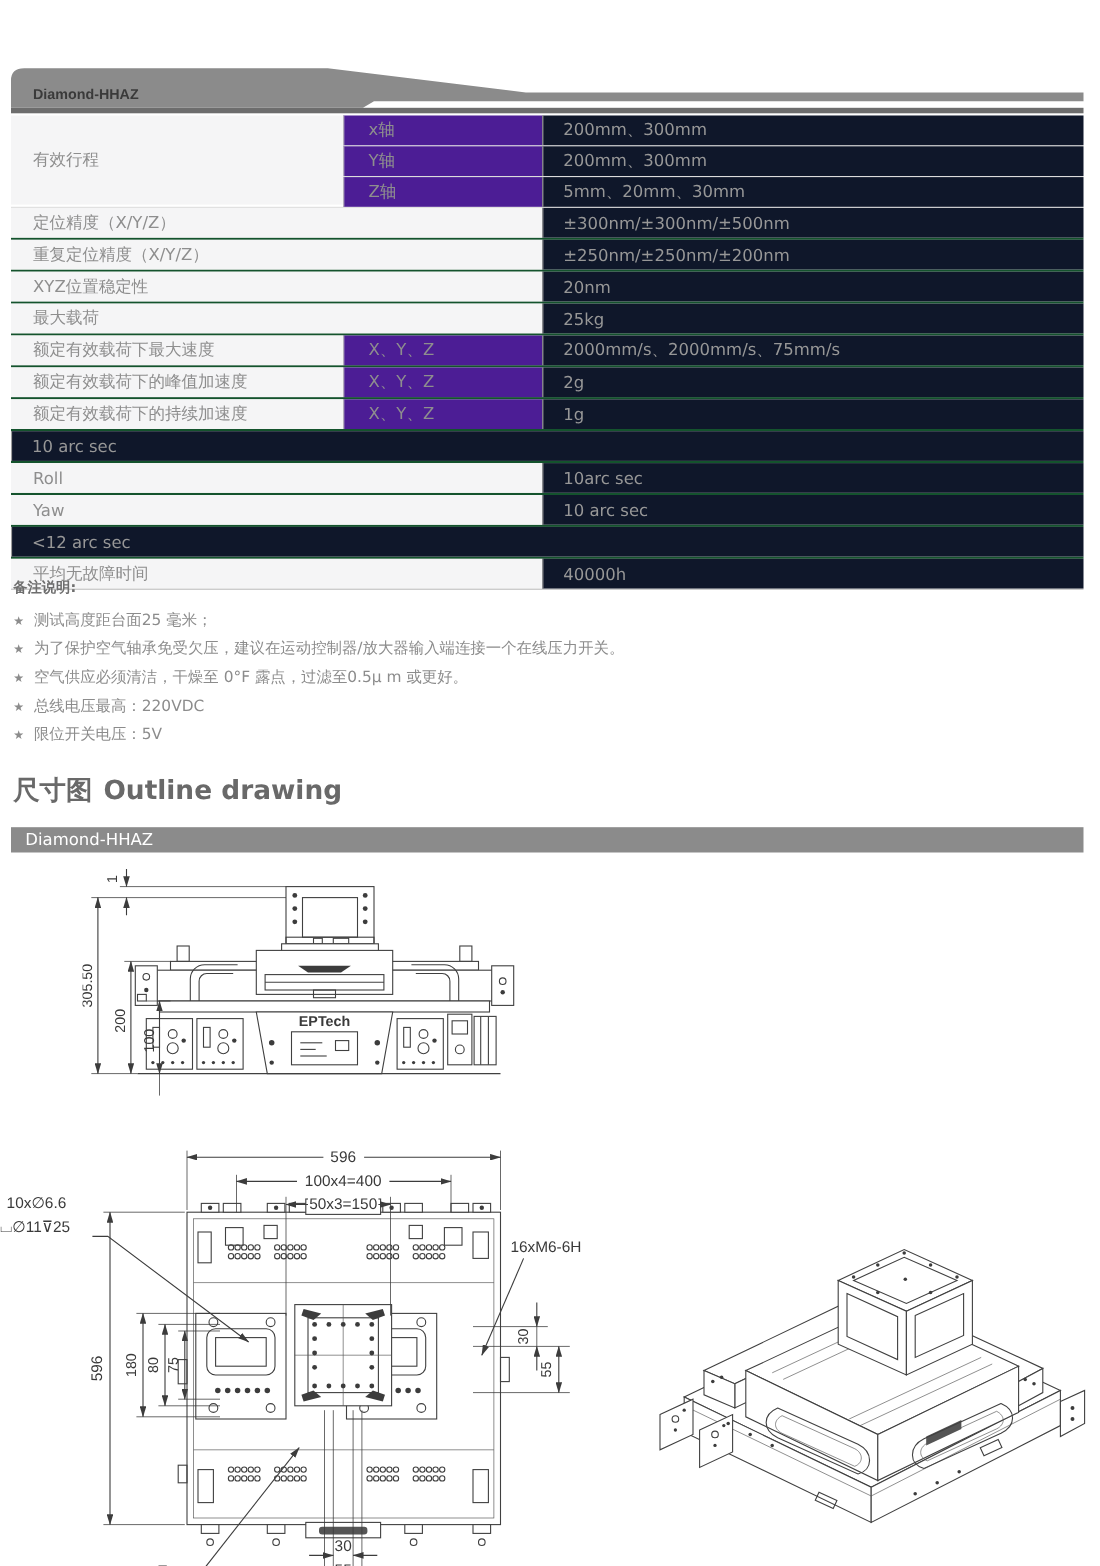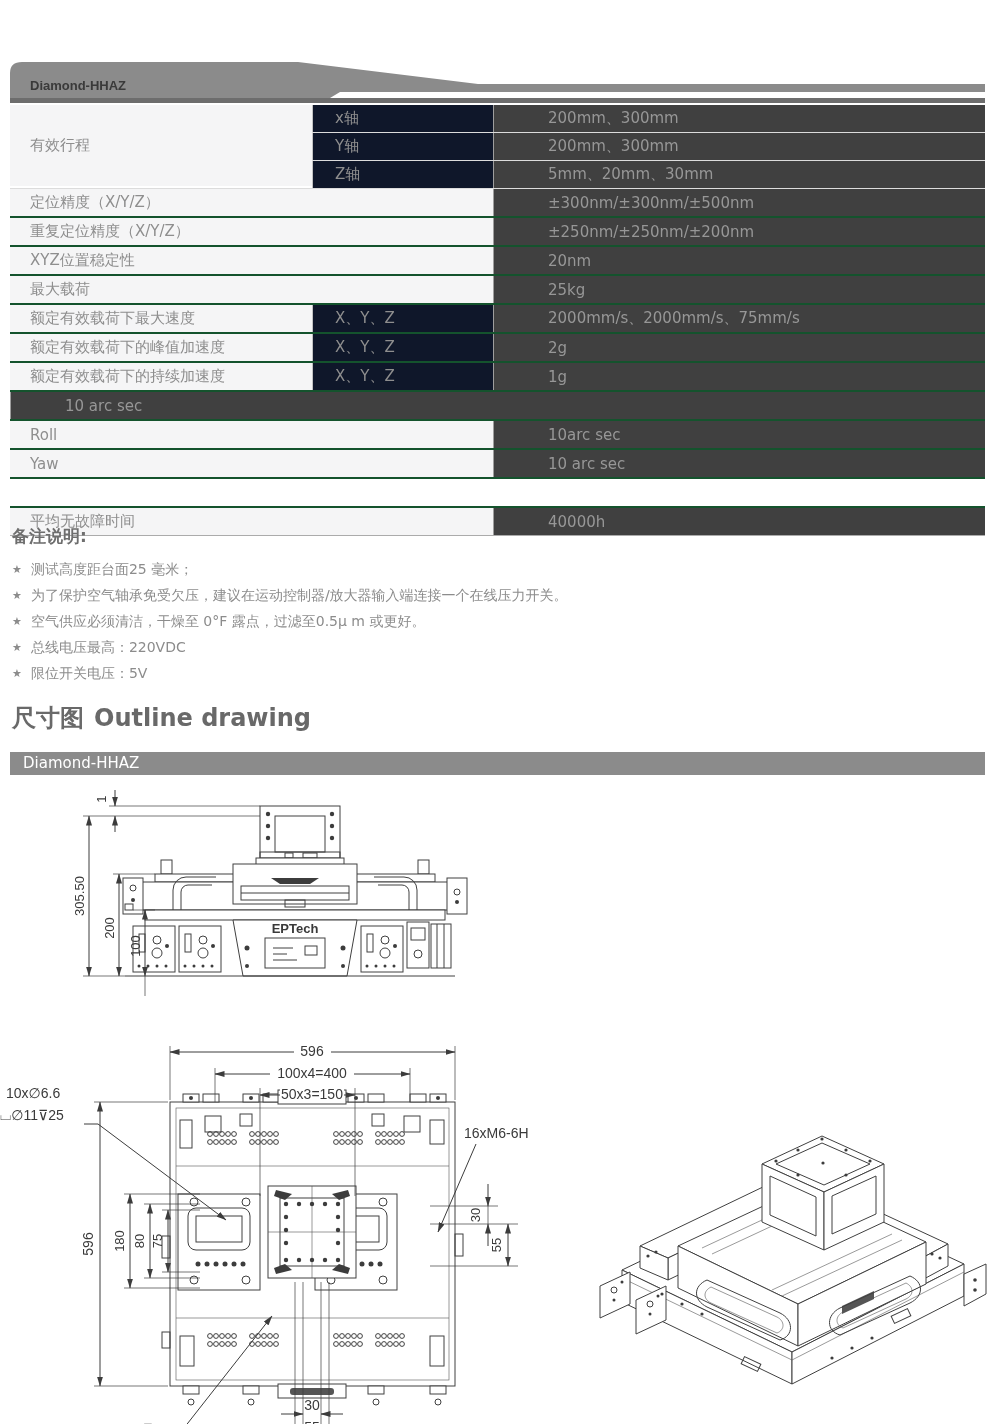--- a/index.html
+++ b/index.html
@@ -12,25 +12,25 @@
   .tgroup{display:flex;border-bottom:1px solid #dcdcdc;}
   .tright{flex:1;display:flex;flex-direction:column;}
   .trow{display:flex;height:27px;}
   .trow.sep{border-bottom:1px solid #dcdcdc;}
   .row{display:flex;height:27px;border-bottom:2px solid #14532d;}
   .row.last{border-bottom:1px solid #ababab;}
   .cell{display:flex;align-items:center;font-size:15px;color:#8e8e8e;box-sizing:border-box;}
   .c-label{width:302px;background:#f5f5f6;padding-left:20px;}
   .c-label.wide{width:483px;}
   .c-label.tall{height:81px;}
-  .c-sub{width:181px;background:#0f172a;border-left:1px solid #c2c2c2;padding-left:22px;}
-  .c-val{flex:1;border-left:1px solid #9e9e9e;padding-left:54px;color:#979797;background:#404040;}
+  .c-sub{width:181px;background:#4c1d95;border-left:1px solid #c2c2c2;padding-left:22px;}
+  .c-val{flex:1;border-left:1px solid #9e9e9e;padding-left:18px;color:#979797;background:#0f172a;}
   
   .notes{position:absolute;top:497px;left:12px;width:960px;}
-  .notes-title{font-size:17px;font-weight:bold;color:#6e6e6e;}
+  .notes-title{font-size:13px;font-weight:bold;color:#6e6e6e;}
   .note-item{display:flex;align-items:flex-start;margin-top:7px;font-size:14px;color:#8c8c8c;line-height:19px;}
   .note-item:first-of-type{margin-top:12px;}
   .note-star{font-size:11px;margin-right:9px;line-height:19px;color:#8c8c8c;}
   
   .outline-heading{position:absolute;top:674px;left:12px;font-size:24px;font-weight:bold;color:#696969;}
   .outline-heading .en{margin-left:10px;}
   .outline-bar{position:absolute;top:724px;left:10px;width:975px;height:23px;background:#8b8b8b;
                color:#fff;font-size:15px;line-height:23px;padding-left:13px;box-sizing:border-box;}
   
   .drawings{position:absolute;top:748px;left:0;width:916px;height:676px;}
@@ -111,20 +111,21 @@
       </div>
       <div class="row">
         <div class="cell c-label wide">Roll</div>
         <div class="cell c-val">10arc sec</div>
       </div>
       <div class="row">
         <div class="cell c-label wide">Yaw</div>
         <div class="cell c-val">10 arc sec</div>
       </div>
       <div class="row">
+        <div class="cell c-val">&lt;12 arc sec</div>
       </div>
       <div class="row last">
         <div class="cell c-label wide">平均无故障时间</div>
         <div class="cell c-val">40000h</div>
       </div>
     </div>
 
   <div class="notes">
     <div class="notes-title">备注说明:</div>
     <div id="notes-list">

